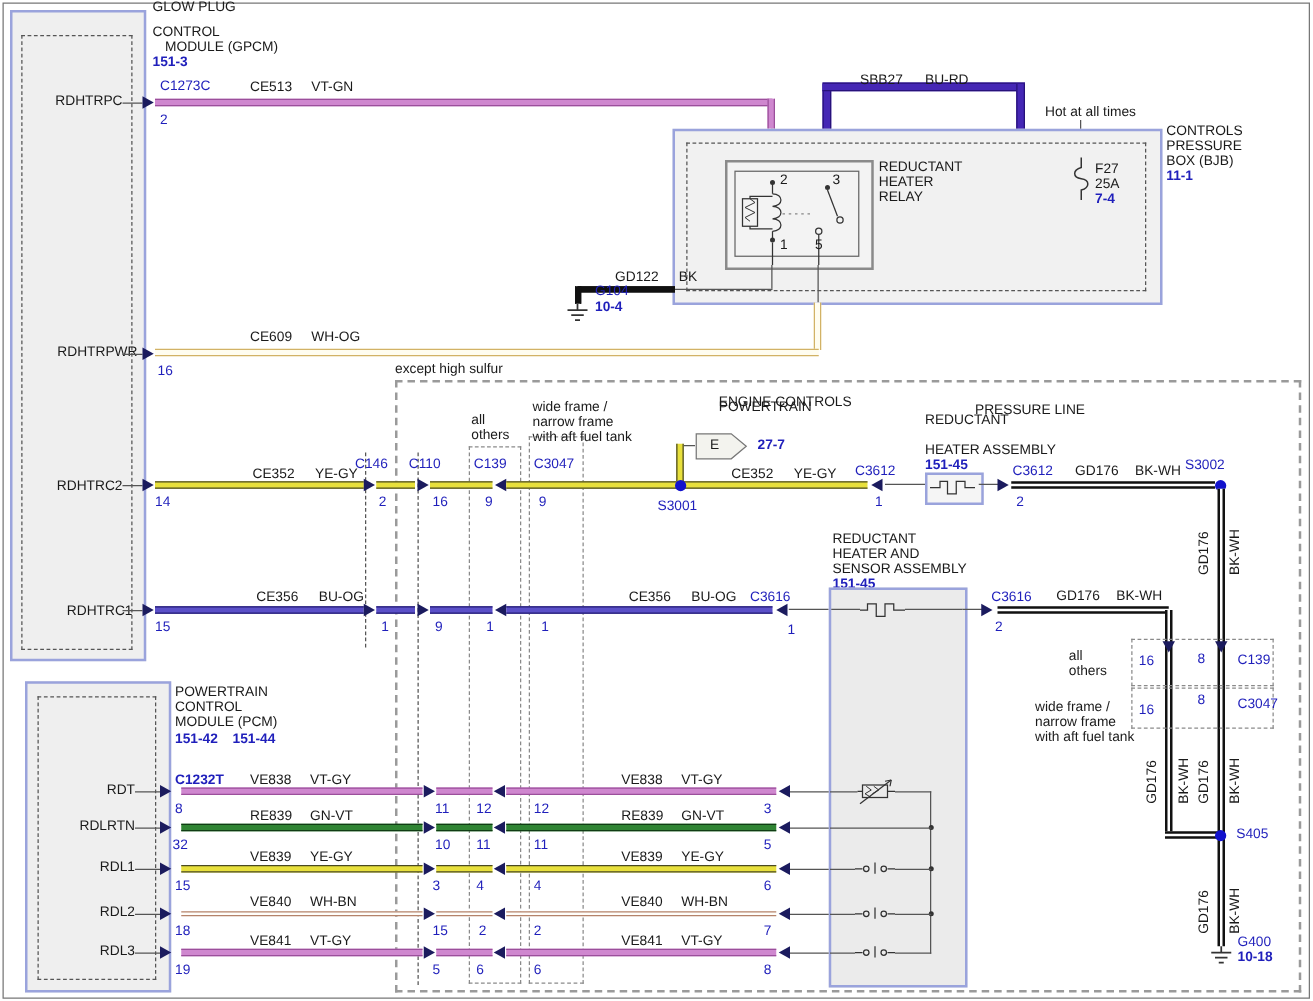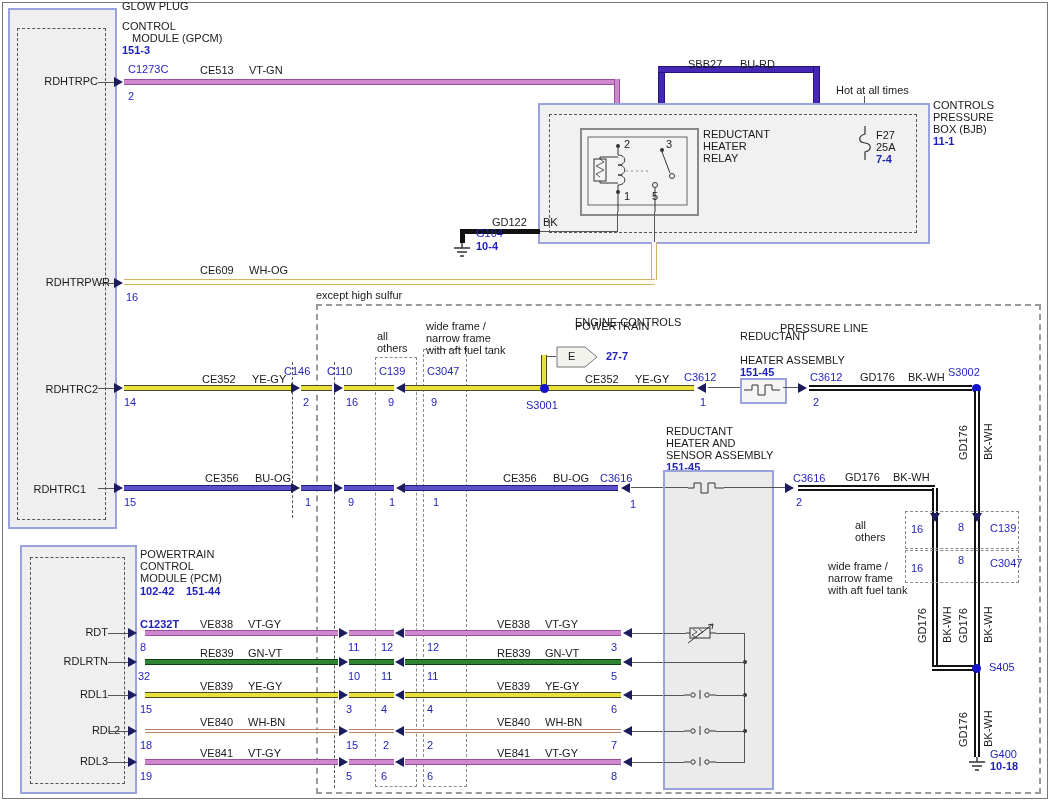--- a/index.html
+++ b/index.html
@@ -57,21 +57,21 @@
   <div class="mod" style="left:8px;top:8px;width:105px;height:517px;"></div>
   <div class="inner" style="left:17px;top:28px;width:87px;height:490px;"></div>
   <div class="t" style="left:122px;top:0;">GLOW PLUG</div>
   <div class="t" style="left:122px;top:20px;">CONTROL</div>
   <div class="t" style="left:132px;top:32px;">MODULE (GPCM)</div>
   <div class="t bb" style="left:122px;top:44px;">151-3</div>
 
   <div class="t rt" style="left:28px;top:75px;width:70px;">RDHTRPC</div>
   <div class="t rt" style="left:28px;top:276px;width:70px;margin-left:12px;">RDHTRPWR</div>
   <div class="t rt" style="left:28px;top:383px;width:70px;">RDHTRC2</div>
-  <div class="t rt" style="left:16px;top:483px;width:70px;">RDHTRC1</div>
+  <div class="t rt" style="left:36px;top:483px;width:70px;">RDHTRC1</div>
 
   <div class="thin" style="left:98px;top:82px;width:16px;height:1px;"></div>
   <div class="ar r" style="left:114px;top:77px;"></div>
   <div class="thin" style="left:98px;top:283px;width:16px;height:1px;"></div>
   <div class="ar r" style="left:114px;top:278px;"></div>
   <div class="thin" style="left:98px;top:388px;width:16px;height:1px;"></div>
   <div class="ar r" style="left:114px;top:383px;"></div>
   <div class="thin" style="left:98px;top:488px;width:16px;height:1px;"></div>
   <div class="ar r" style="left:114px;top:483px;"></div>
 
@@ -300,28 +300,28 @@
     <path d="M10 0 V5 M2 5 H18 M5 9 H15 M8 13 H12" stroke="#333" stroke-width="1.4" fill="none"></path>
   </svg>
   <div class="t bl" style="left:990px;top:748px;">G400</div>
   <div class="t bb" style="left:990px;top:760px;text-align:center;">10-18</div>
 
   <div class="mod" style="left:20px;top:545px;width:113px;height:245px;"></div>
   <div class="inner" style="left:30px;top:557px;width:93px;height:225px;"></div>
   <div class="t" style="left:140px;top:548px;">POWERTRAIN</div>
   <div class="t" style="left:140px;top:560px;">CONTROL</div>
   <div class="t" style="left:140px;top:572px;">MODULE (PCM)</div>
-  <div class="t bb" style="left:140px;top:585px;">102-42</div>
+  <div class="t bb" style="left:140px;top:585px;">151-42</div>
   <div class="t bb" style="left:186px;top:585px;">151-44</div>
   <div class="t bl" style="left:140px;top:618px;font-weight:bold;">C1232T</div>
 
   <div class="t rt" style="left:40px;top:626px;width:68px;">RDT</div>
   <div class="t rt" style="left:40px;top:655px;width:68px;">RDLRTN</div>
   <div class="t rt" style="left:40px;top:688px;width:68px;">RDL1</div>
-  <div class="t rt" style="left:52px;top:724px;width:68px;">RDL2</div>
+  <div class="t rt" style="left:40px;top:724px;width:68px;">RDL2</div>
   <div class="t rt" style="left:40px;top:755px;width:68px;">RDL3</div>
 
   <div class="thin" style="left:108px;top:633px;width:20px;height:1px;"></div>
   <div class="ar r" style="left:128px;top:628px;"></div>
   <div class="t bl" style="left:140px;top:641px;">8</div>
   <div class="wh w-vt" style="left:145px;top:630px;width:193px;"></div>
   <div class="t" style="left:200px;top:618px;">VE838</div>
   <div class="t" style="left:248px;top:618px;">VT-GY</div>
   <div class="ar r" style="left:339px;top:628px;"></div>
   <div class="t bl" style="left:348px;top:641px;">11</div>

